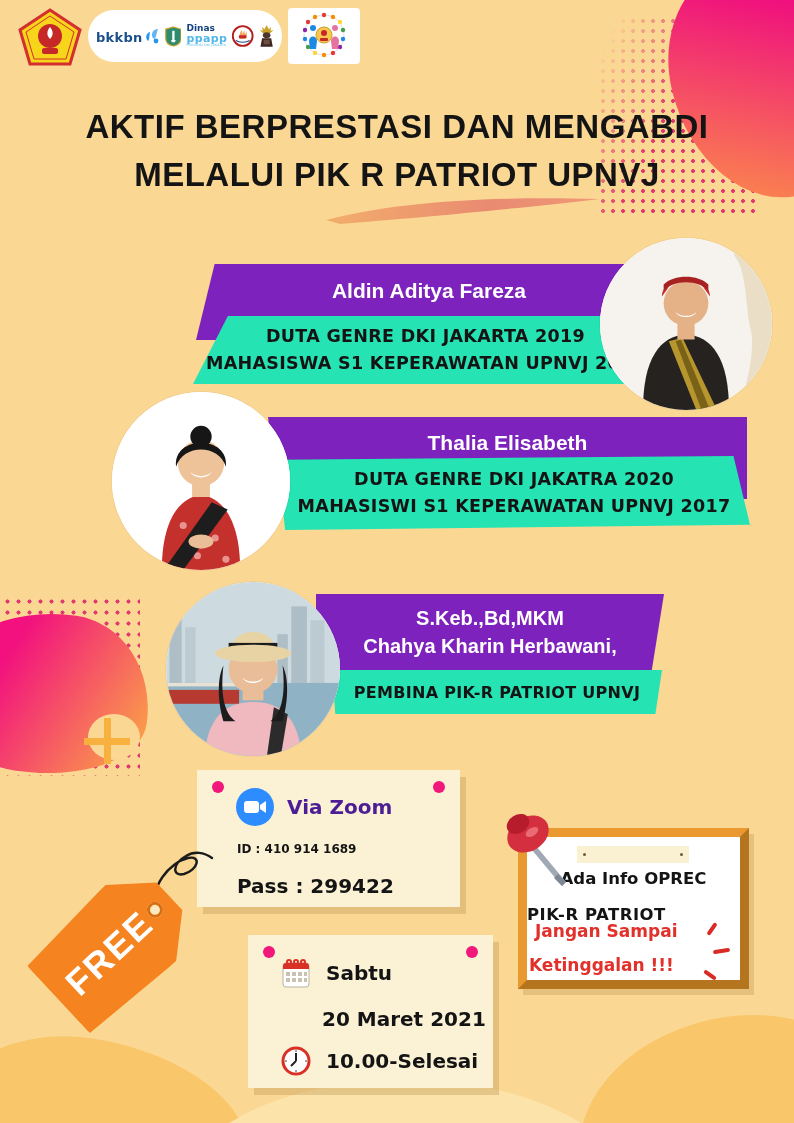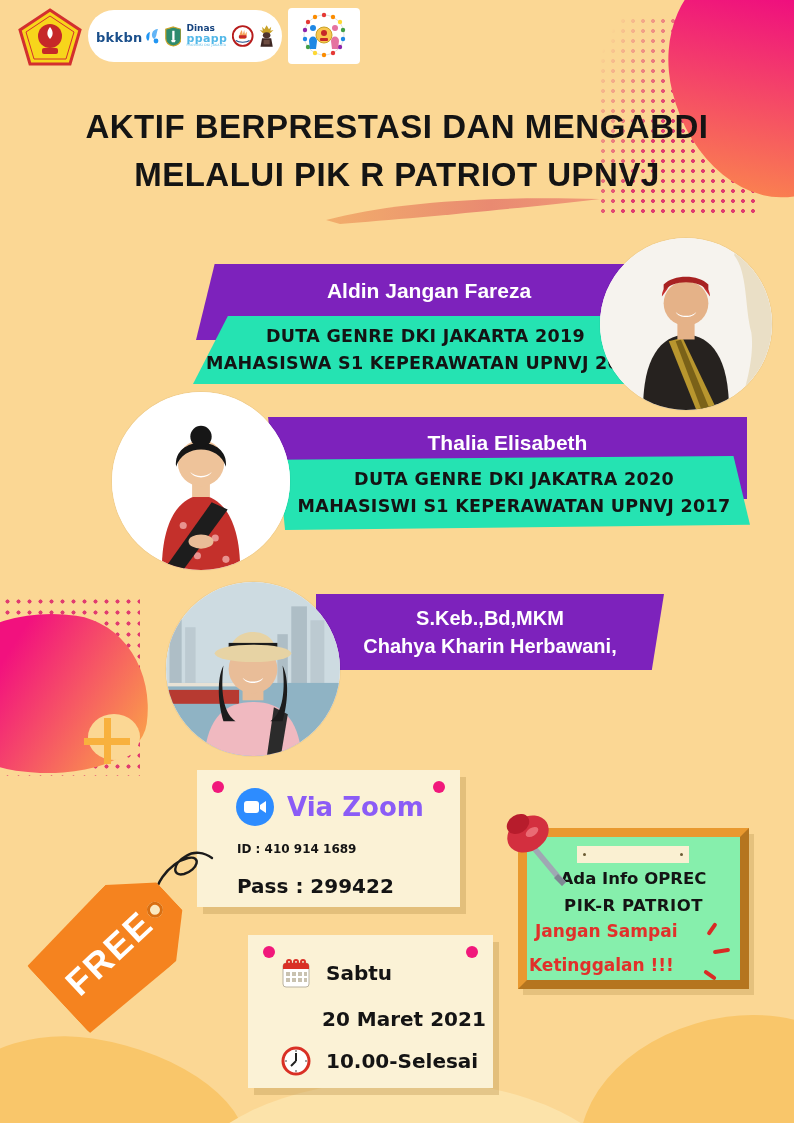--- a/index.html
+++ b/index.html
@@ -60,37 +60,37 @@
 
   .photo-circle{position:absolute;border-radius:50%;overflow:hidden;background:#fff;box-shadow:0 0 0 1px rgba(0,0,0,0.04);}
   .photo-circle svg{display:block;width:100%;height:100%;}
 
   
   .note-card{position:absolute;background:#FBF2D6;box-shadow:6px 7px 0 rgba(189,152,84,0.38);}
   .pin-dot{position:absolute;top:11px;width:12px;height:12px;border-radius:50%;background:#F1187B;}
   .pin-dot.l{left:15px;} .pin-dot.r{right:15px;}
   .zoom-card{left:197px;top:770px;width:263px;height:137px;}
   .zoom-row{position:absolute;left:38px;top:17px;display:flex;align-items:center;gap:12px;}
-  .zoom-label{font-weight:bold;font-size:26px;color:#8b5cf6;}
+  .zoom-label{font-weight:bold;font-size:20px;color:#4c1d95;}
   .zoom-id{position:absolute;left:40px;top:72px;font-weight:bold;font-size:12px;color:#141414;}
   .zoom-pass{position:absolute;left:40px;top:104px;font-weight:bold;font-size:20px;color:#141414;}
 
   .date-card{left:248px;top:935px;width:245px;height:153px;}
   .date-row{position:absolute;left:32px;display:flex;align-items:center;gap:14px;font-weight:bold;font-size:20px;color:#141414;}
   .row-day{top:22px;}
   .row-date{top:72px;left:74px;}
   .row-time{top:110px;}
 
   
-  .oprec-board{position:absolute;left:518px;top:828px;width:231px;height:161px;background:#86efac;border:9px solid;border-color:#E9992F #B5751F #B5751F #E9992F;box-sizing:border-box;box-shadow:5px 6px 0 rgba(189,152,84,0.35);}
+  .oprec-board{position:absolute;left:518px;top:828px;width:231px;height:161px;background:#ffffff;border:9px solid;border-color:#E9992F #B5751F #B5751F #E9992F;box-sizing:border-box;box-shadow:5px 6px 0 rgba(189,152,84,0.35);}
   .oprec-strip{position:absolute;left:50px;top:9px;width:112px;height:17px;background:#FAF0D2;}
   .oprec-strip:before,.oprec-strip:after{content:"";position:absolute;top:7px;width:3px;height:3px;border-radius:50%;background:#6b5b33;}
   .oprec-strip:before{left:6px;} .oprec-strip:after{right:6px;}
   .oprec-l1{position:absolute;left:0;top:32px;width:100%;text-align:center;font-weight:bold;font-size:16.5px;color:#141414;}
-  .oprec-l2{position:absolute;left:0;top:59px;width:100%;text-align:center;font-weight:bold;font-size:16.5px;color:#141414;letter-spacing:0.5px;}
+  .oprec-l2{position:absolute;left:0;top:68px;width:100%;font-weight:bold;font-size:16.5px;color:#141414;letter-spacing:0.5px;}
   .oprec-l3{position:absolute;left:8px;top:84px;font-weight:bold;font-size:17px;color:#E2302A;}
   .oprec-l4{position:absolute;left:2px;top:118px;font-weight:bold;font-size:17px;color:#E2302A;}
   .dash{position:absolute;background:#D92B25;height:4px;border-radius:2px;}
   .dash1{left:178px;top:90px;width:14px;transform:rotate(-55deg);}
   .dash2{left:186px;top:112px;width:17px;transform:rotate(-8deg);}
   .dash3{left:176px;top:136px;width:14px;transform:rotate(35deg);}
   .pushpin{position:absolute;left:498px;top:806px;width:84px;height:88px;z-index:5;}
 
   
   .free-tag-wrap{position:absolute;left:30px;top:866px;width:180px;height:170px;z-index:4;}
@@ -199,21 +199,21 @@
       </g>
     </svg>
   </div>
 
   <div class="title">
     <div>AKTIF BERPRESTASI DAN MENGABDI</div>
     <div>MELALUI PIK R PATRIOT UPNVJ</div>
   </div>
 
   <div class="banner purple purple-1">
-    <span class="speaker-name">Aldin Jangan Fareza</span>
+    <span class="speaker-name">Aldin Aditya Fareza</span>
   </div>
   <div class="banner teal teal-1">
     <div class="cred">DUTA GENRE DKI JAKARTA 2019</div>
     <div class="cred">MAHASISWA S1 KEPERAWATAN UPNVJ 2017</div>
   </div>
   <div class="photo-circle photo-1">
     <svg viewBox="0 0 100 100">
       <rect width="100" height="100" fill="#f6f3ee"></rect>
       <path d="M78,10 C86,20 84,40 88,55 C90,70 84,90 80,100 L100,100 L100,0 L80,0 Z" fill="#eadfc6"></path>
       <path d="M25,100 C25,70 35,57 50,56 C65,57 75,70 75,100 Z" fill="#26221F"></path>
@@ -271,20 +271,23 @@
       <circle cx="50" cy="50" r="14" fill="#E9BD98"></circle>
       <path d="M44,55 C47,58 53,58 56,55 C54,59 46,59 44,55 Z" fill="#fff"></path>
       <path d="M37,40 C37,25 63,25 63,40 Z" fill="#E7D3A4"></path>
       <rect x="36" y="35" width="28" height="6" fill="#1C1C1C"></rect>
       <ellipse cx="50" cy="41" rx="22" ry="5" fill="#E7D3A4"></ellipse>
     </svg>
   </div>
   <div class="banner purple purple-3">
     <div class="mod-name">S.Keb.,Bd,MKM</div>
     <div class="mod-name">Chahya Kharin Herbawani,</div>
+  </div>
+  <div class="banner teal teal-3">
+    <span class="cred">PEMBINA PIK-R PATRIOT UPNVJ</span>
   </div>
 
   <div class="note-card zoom-card">
     <span class="pin-dot l"></span>
     <span class="pin-dot r"></span>
     <div class="zoom-row">
       <svg width="40" height="40" viewBox="0 0 40 40" class="icon-badge">
         <circle cx="20" cy="20" r="19" fill="#2D8CFF"></circle>
         <rect x="9" y="14" width="15" height="12" rx="3" fill="#fff"></rect>
         <path d="M25,18 L31,14 L31,26 L25,22 Z" fill="#fff"></path>

